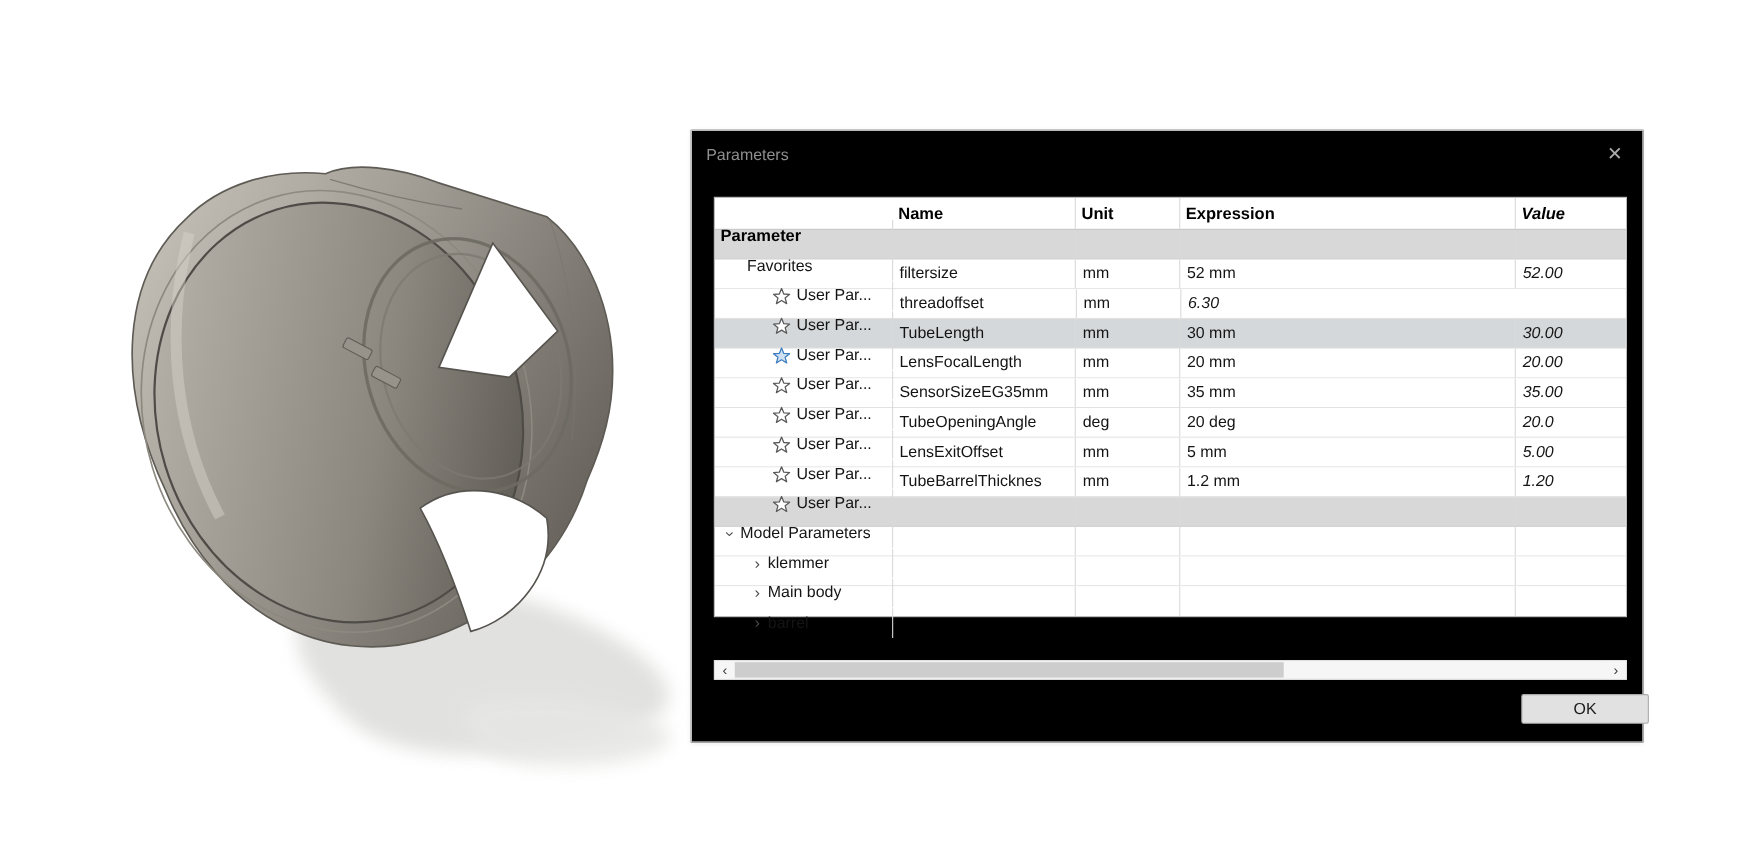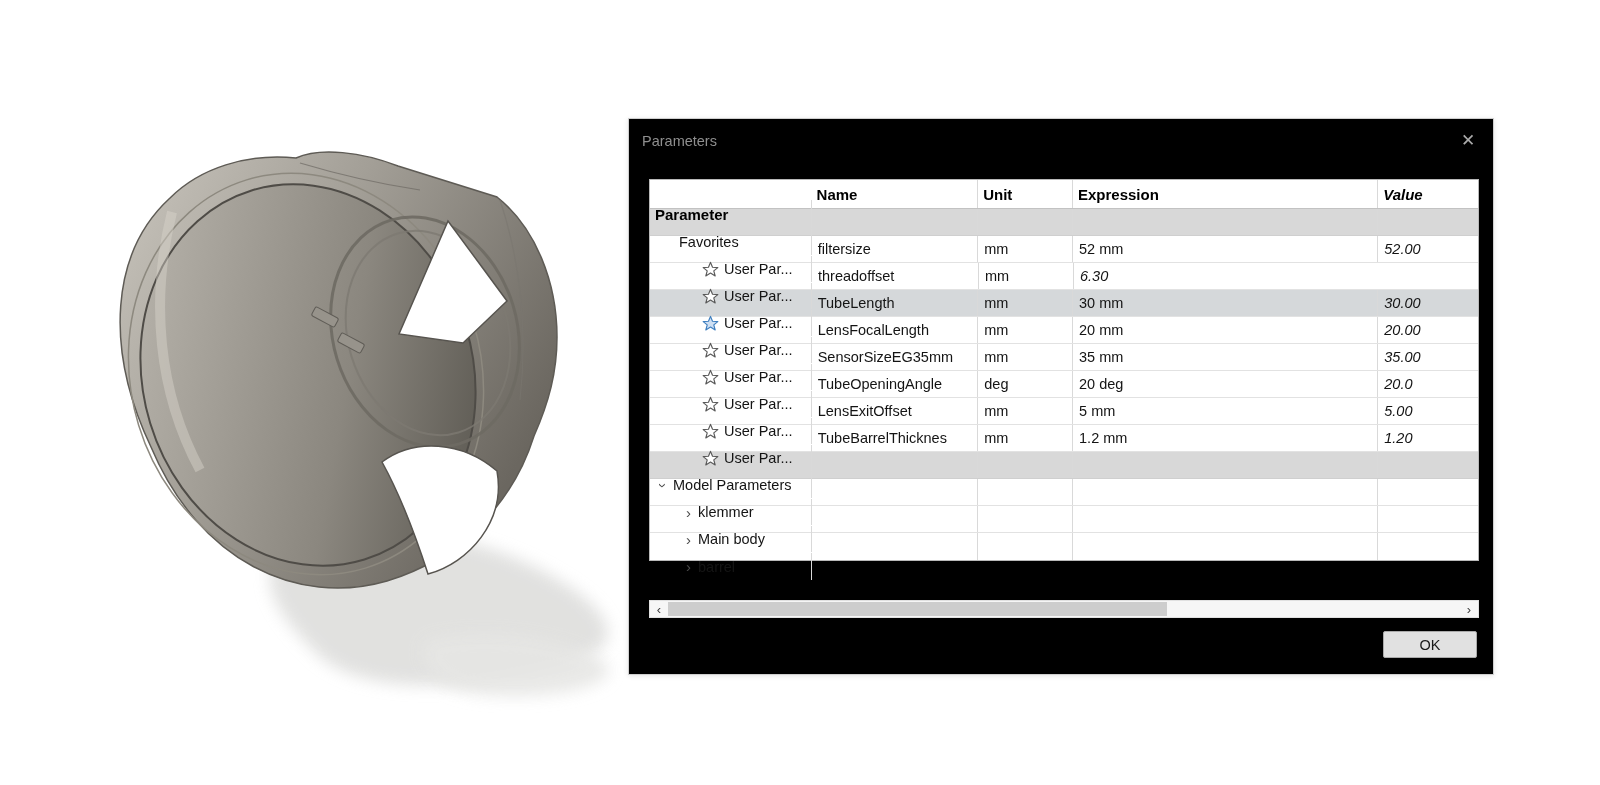--- a/index.html
+++ b/index.html
@@ -51,21 +51,21 @@
   
   .hscroll { position:absolute; left:20px; top:481px; width:830px; height:18px;
     display:flex; background:#f6f6f6; border:1px solid #e0e0e0; }
   .hs-arrow { width:18px; height:100%; display:flex; align-items:center; justify-content:center;
     font-size:13px; color:#3c3c3c; cursor:pointer; flex:0 0 18px; background:#f6f6f6; }
   .hs-track { flex:1; position:relative; }
   .hs-thumb { position:absolute; left:0; top:1px; bottom:1px; width:63%;
     background:#cdcdcd; cursor:pointer; }
 
   
-  .ok-btn { position:absolute; left:754px; top:512px; width:94px; height:27px;
+  .ok-btn { position:absolute; left:754px; top:512px; width:116px; height:27px;
     background:#e1e1e1; border:1px solid #aaaaaa; border-radius:2px;
     font-size:14.5px; color:#1a1a1a; display:flex; align-items:center; justify-content:center;
     cursor:pointer; }
 </style>
 </head>
 <body>
 
 <div class="viewport">
   <svg width="640" height="785" viewBox="0 0 640 785">
     <defs>

